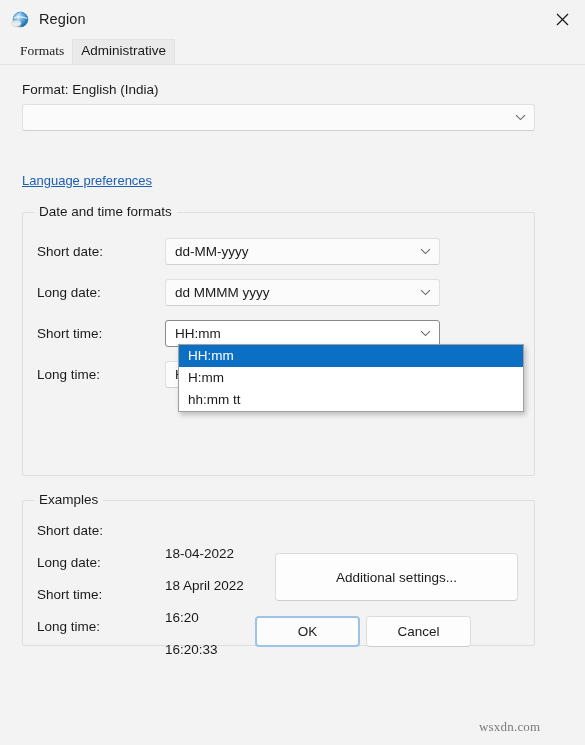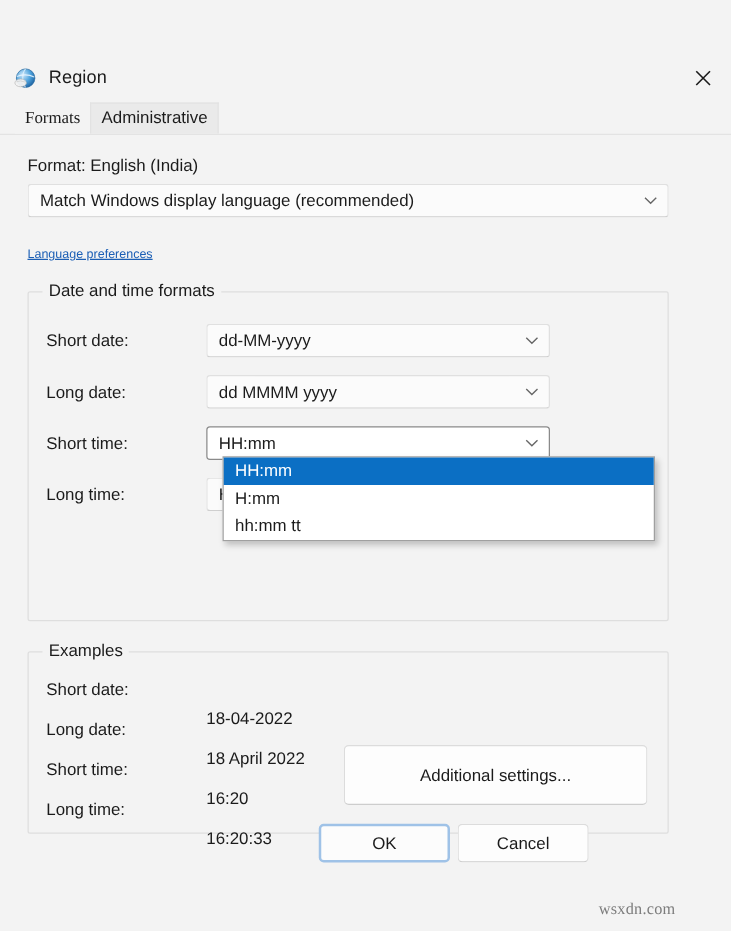--- a/index.html
+++ b/index.html
@@ -17,21 +17,20 @@
   }
 
   
   .titlebar {
     position: relative;
     height: 38px;
     background: #f3f3f3;
     display: flex;
     align-items: center;
     padding-left: 10px;
-    margin-top: 43px;
   }
   .app-icon {
     width: 20px; height: 20px;
     margin-right: 9px;
     flex: 0 0 auto;
     position: relative;
     top: 1px;
   }
   .title-text {
     font-size: 14.5px;
@@ -122,25 +121,25 @@
   }
 
   .format-combo {
     margin-top: 7px;
     margin-left: 5px;
     width: 513px;
   }
 
   .link {
     display: inline-block;
-    margin-top: 24px;
+    margin-top: 42px;
     margin-left: 5px;
     color: #1c5fb5;
     text-decoration: underline;
-    font-size: 10px;
+    font-size: 13px;
     cursor: pointer;
   }
 
   
   .group {
     position: relative;
     border: 1px solid #dedede;
     border-radius: 2px;
     background: transparent;
   }
@@ -312,21 +311,20 @@
   <div class="tab inactive">
     <span>Administrative</span>
   </div>
 </div>
 
 <div class="panel">
 
   <div class="format-label">Format: English (India)</div>
 
   <div class="combo format-combo">
-    <span>Match Windows display language (recommended)</span>
     <span class="chev">
       <svg width="11" height="7" viewBox="0 0 11 7">
           <path d="M1 1.2 L5.5 5.6 L10 1.2" fill="none" stroke="#666" stroke-width="1.1"></path>
         </svg>
     </span>
   </div>
 
   <a class="link">Language preferences</a>
 
   

